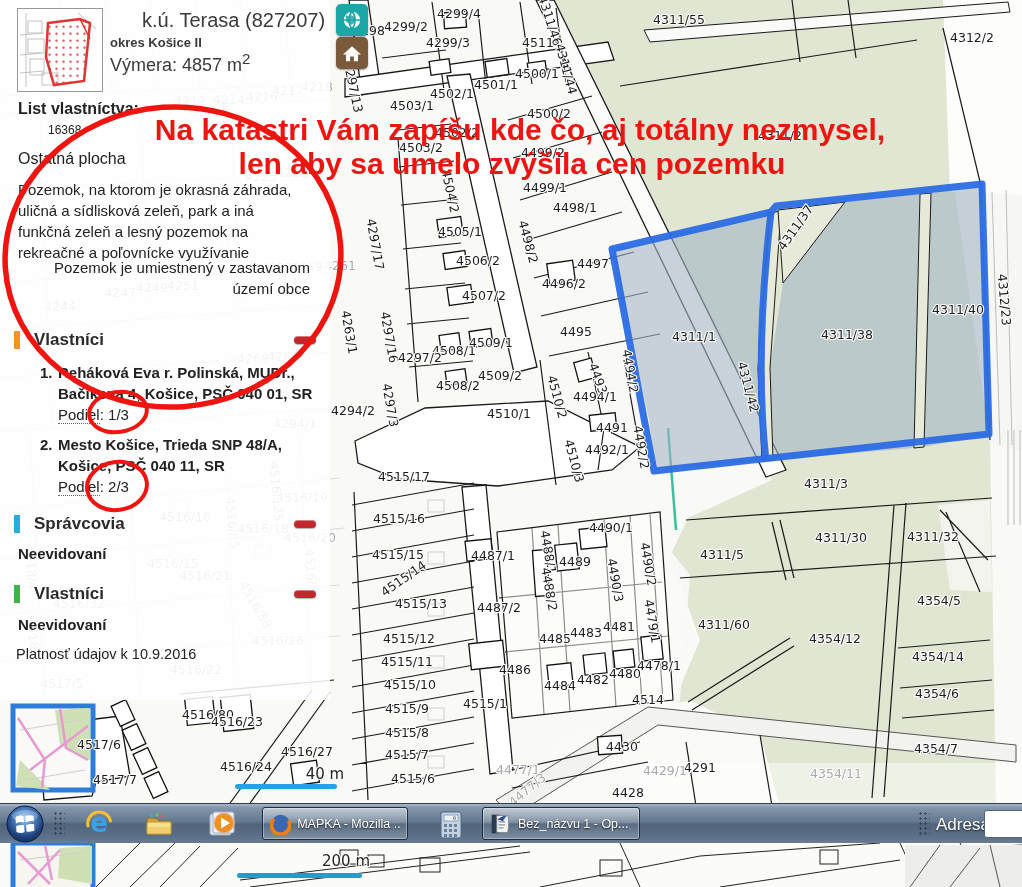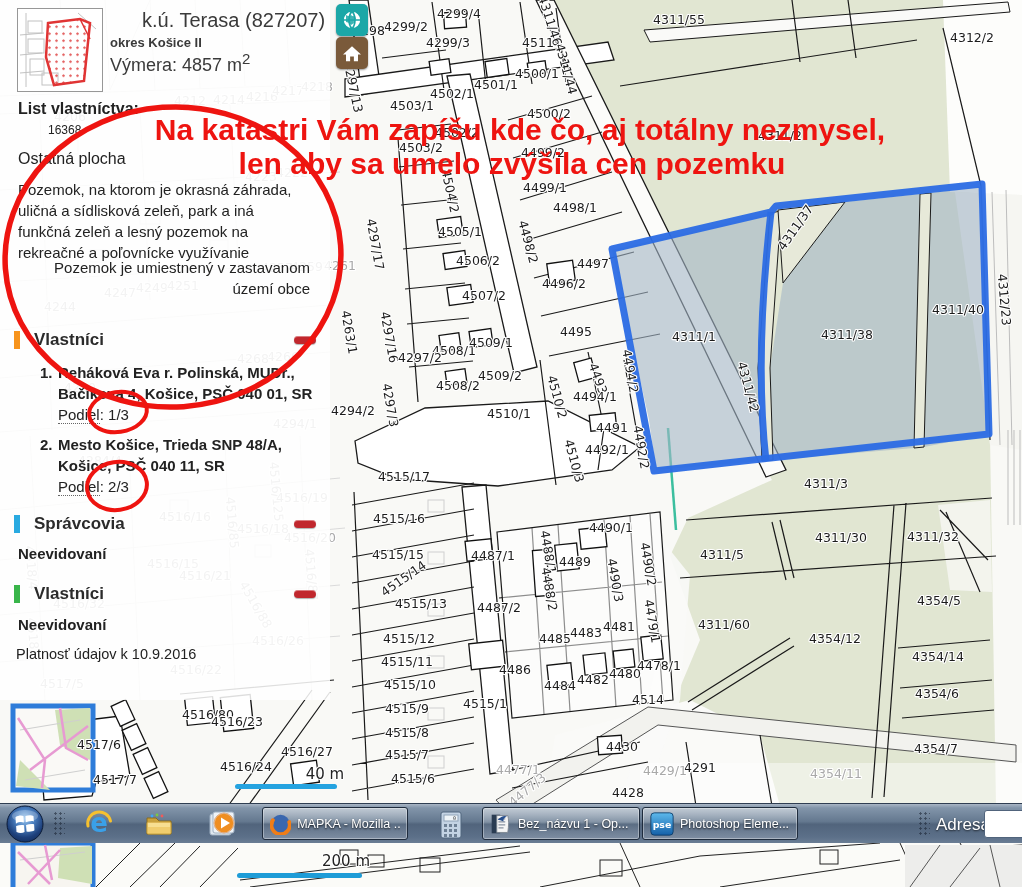--- a/index.html
+++ b/index.html
@@ -538,32 +538,19 @@
     <div class="winbtn" style="left:482px;width:158px">
       <svg width="22" height="24" viewBox="0 0 26 26">
         <rect x="2" y="2" width="10" height="22" fill="#2a3c52"></rect>
         <path d="M8,3 L21,3 Q23,10 21,23 L8,23 Z" fill="#f5f5f5" stroke="#77808c"></path>
         <path d="M10,7 h8 M10,10.5 h8 M10,14 h8 M10,17.5 h6" stroke="#8a94a2" stroke-width="1.4"></path>
         <path d="M9,8 q6,-6 11,-4 q-5,2 -4,6 q-4,-2 -7,-2 Z" fill="#274f8e"></path>
       </svg>
       <span class="wlabel">Bez_názvu 1 - Op...</span>
     </div>
 
-    <div class="winbtn" style="left:642px;width:156px">
-      <svg width="24" height="24" viewBox="0 0 28 28">
-        <defs>
-          <linearGradient id="pseg" x1="0" y1="0" x2="0" y2="1">
-            <stop offset="0%" stop-color="#5db9ec"></stop>
-              <stop offset="100%" stop-color="#1460a8"></stop>
-          </linearGradient>
-        </defs>
-        <rect x="1" y="1" width="26" height="26" rx="4" fill="url(#pseg)" stroke="#0d3a66"></rect>
-        <text x="14" y="19" font-family="DejaVu Sans" font-weight="bold" font-size="11" fill="#fff" text-anchor="middle">pse</text>
-      </svg>
-      <span class="wlabel">Photoshop Eleme...</span>
-    </div>
 
     <div class="grip" style="left:918px;top:7px"></div>
     <div id="addr">Adresa</div>
     <div id="addrbox"></div>
   </div>
 
 </div>
 
 </body></html>

